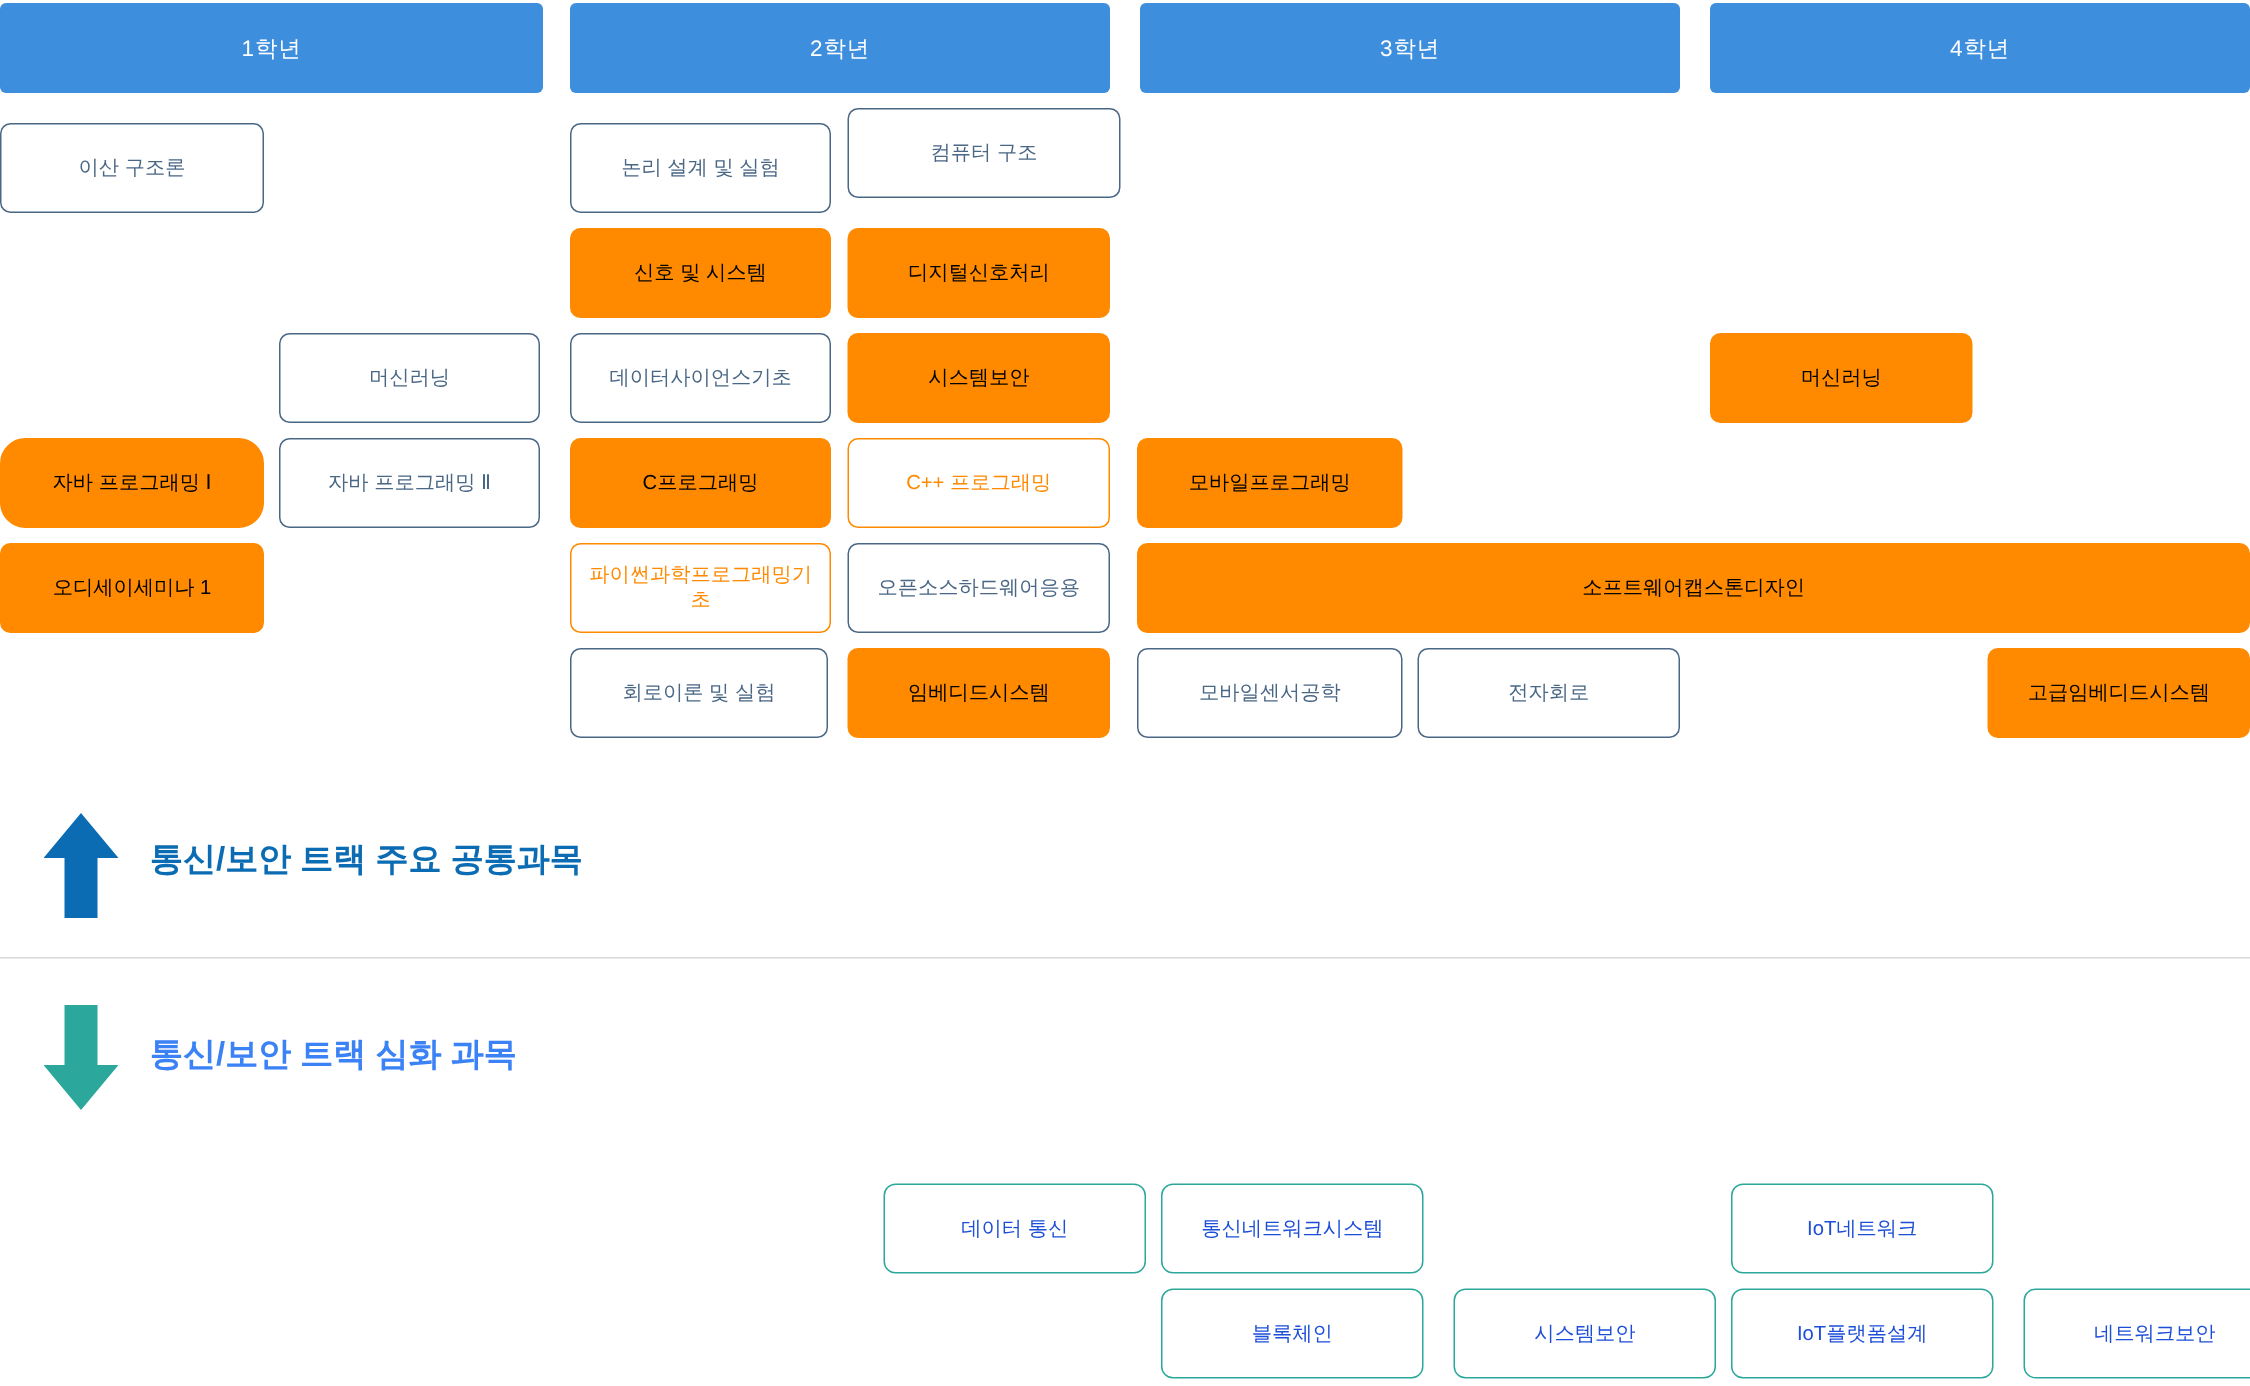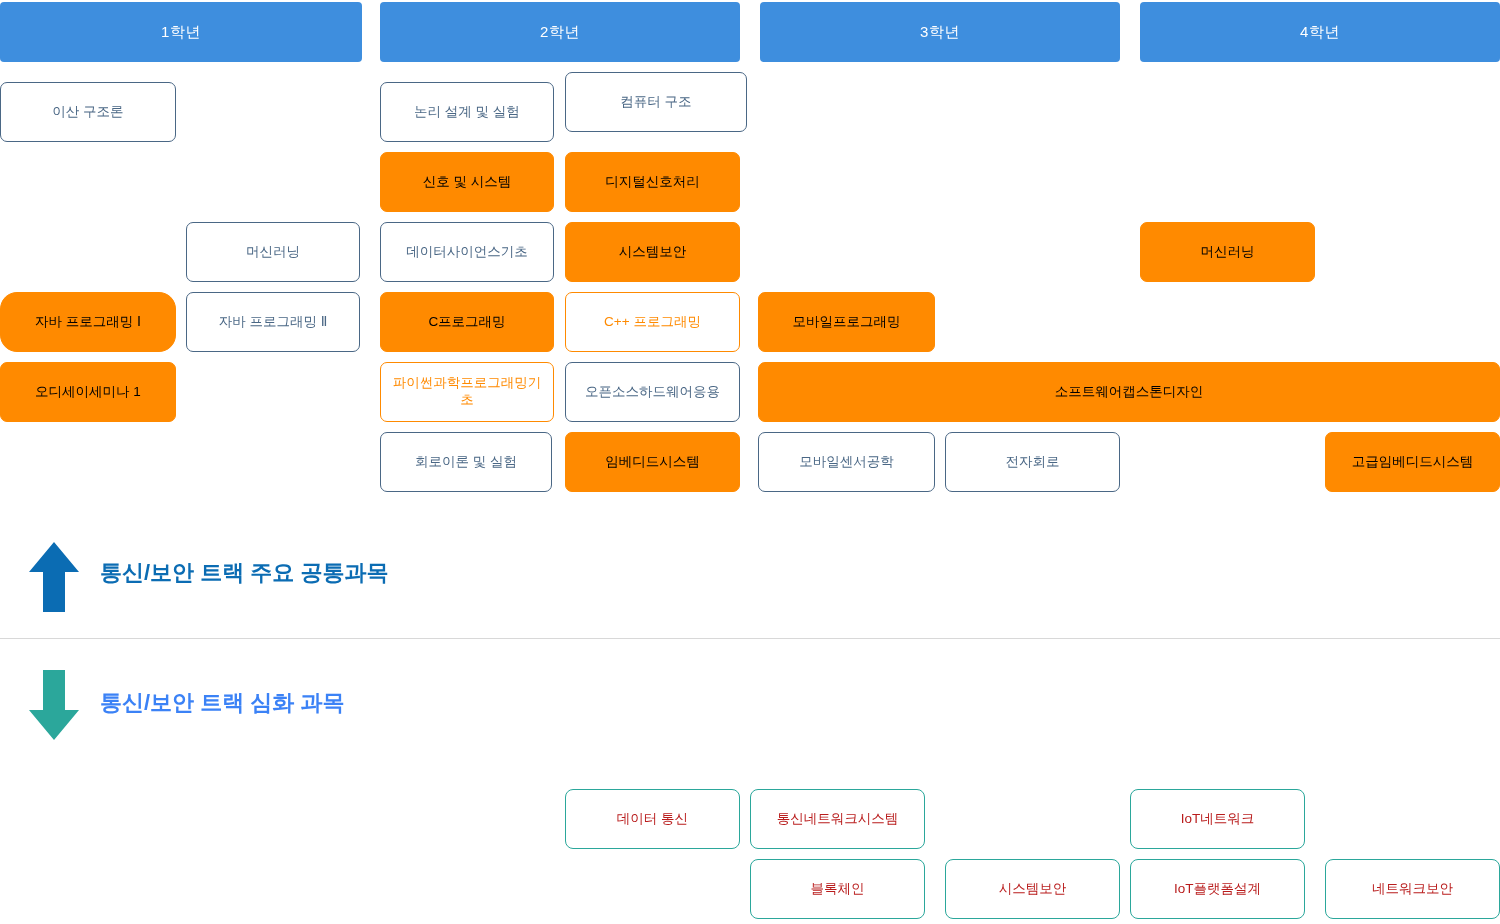--- a/index.html
+++ b/index.html
@@ -47,22 +47,23 @@
     color:#000000;
   }
   .course.outline-orange{
     background:#ffffff;
     border:1.8px solid #FF8A00;
     color:#FF8A00;
   }
   .course.teal{
     background:#ffffff;
     border:1.8px solid #2BA79B;
-    color:#b91c1c;
+    color:#1d4ed8;
     border-radius:8px;
+    margin-left:24px;
   }
 
   
   .track-label{
     position:absolute;
     font-size:22px;
     font-weight:bold;
     white-space:nowrap;
   }
   .track-label.up{color:#0B6CB3;}

